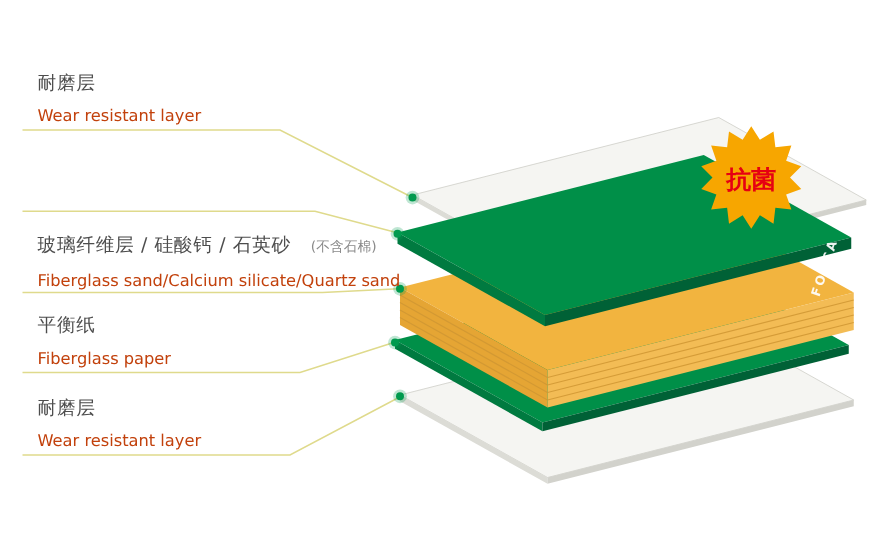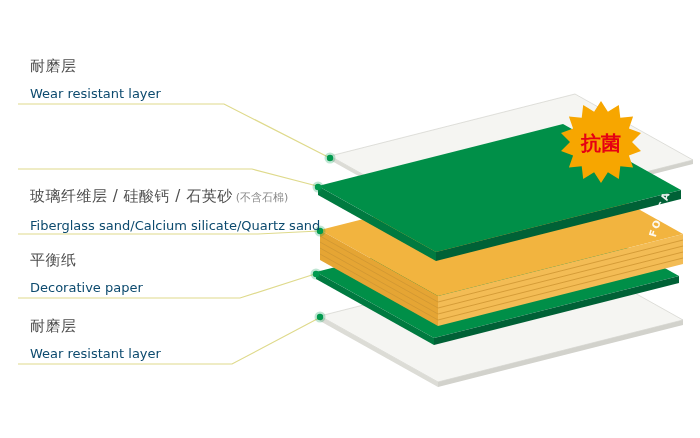--- a/index.html
+++ b/index.html
@@ -3,22 +3,22 @@
 <meta charset="utf-8">
 <style>
   html,body{margin:0;padding:0;background:#ffffff;}
   .stage{
     position:relative;width:700px;height:438px;background:#ffffff;overflow:hidden;
     font-family:"DejaVu Sans","Liberation Sans",sans-serif;
   }
   .stage svg{position:absolute;left:0;top:0;}
   .label-group{position:absolute;left:30px;width:300px;}
   .zh{font-size:15px;line-height:20px;color:#4d4d4d;letter-spacing:.5px;white-space:nowrap;}
-  .en{font-size:13px;line-height:18px;color:#0c4a6e;margin-top:9px;white-space:nowrap;}
-  .note{font-size:11px;color:#8a8a8a;margin-left:3px;letter-spacing:0;}
+  .en{font-size:13px;line-height:18px;color:#c2410c;margin-top:9px;white-space:nowrap;}
+  .note{font-size:11px;color:#8a8a8a;margin-left:16px;letter-spacing:0;}
   .badge-text{font-weight:bold;}
 </style>
 </head>
 <body>
 
 <div class="stage">
 
   <svg width="700" height="438" viewBox="0 0 700 438">
 
     <g>
@@ -99,21 +99,21 @@
 
   <div class="label-group" style="top:186px">
     <div class="zh">
       <span>玻璃纤维层 / 硅酸钙 / 石英砂</span><span class="note">(不含石棉)</span>
     </div>
     <div class="en">Fiberglass sand/Calcium silicate/Quartz sand</div>
   </div>
 
   <div class="label-group" style="top:250px">
     <div class="zh">平衡纸</div>
-    <div class="en">Decorative paper</div>
+    <div class="en">Fiberglass paper</div>
   </div>
 
   <div class="label-group" style="top:316px">
     <div class="zh">耐磨层</div>
     <div class="en">Wear resistant layer</div>
   </div>
 
 </div>
 
 </body></html>

